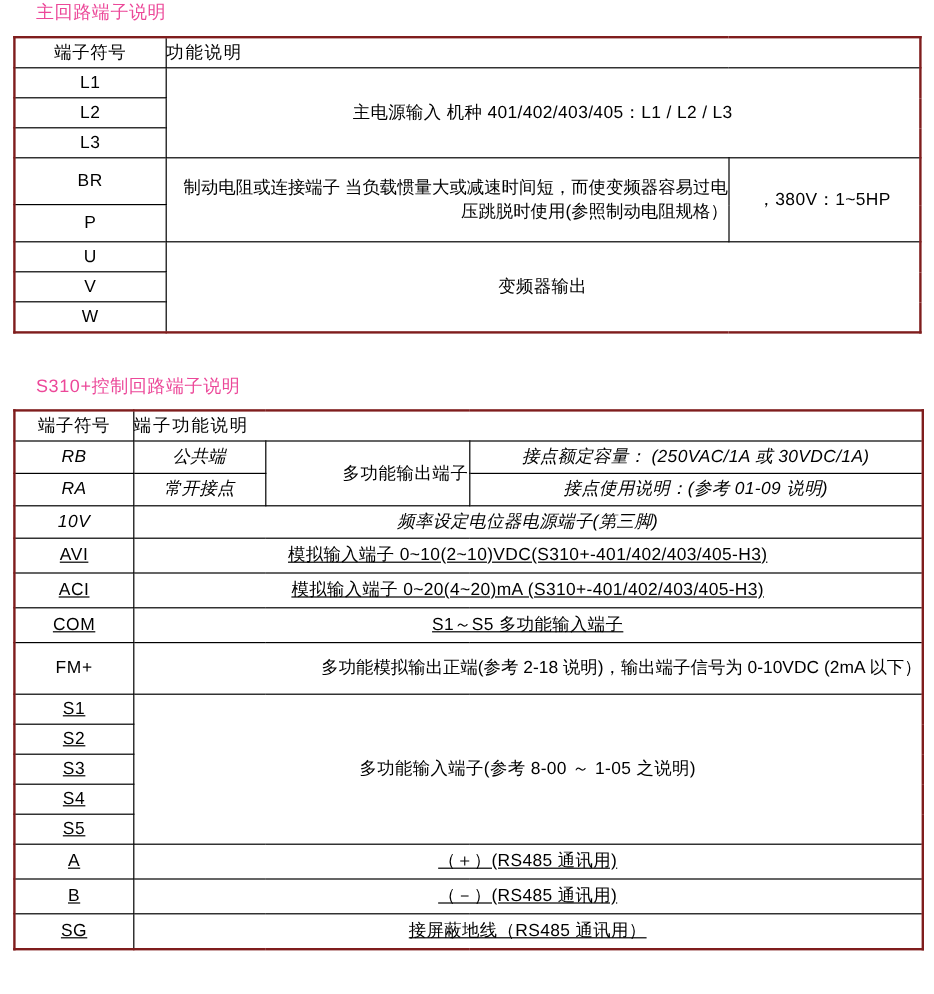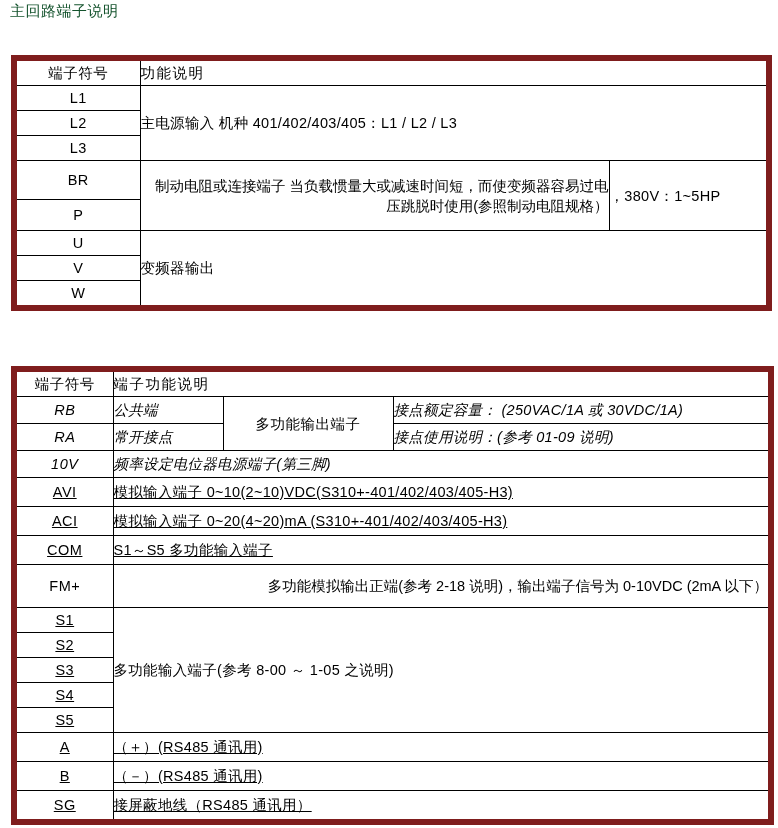--- a/index.html
+++ b/index.html
@@ -18,35 +18,35 @@
     position: relative;
     width: 778px;
     height: 828px;
     overflow: hidden;
   }
 
   
   .section-title {
     font-size: 15px;
     line-height: 20px;
-    color: #14532d;
+    color: #ec4899;
     padding-left: 10px;
     letter-spacing: 0.5px;
     white-space: nowrap;
+    margin-left: 20px;
   }
   #title-main  { position: absolute; top: 1px;   left: 0; }
   #title-ctrl  { position: absolute; top: 313px; left: 0; }
 
   
   table.tbl {
     border-collapse: collapse;
     table-layout: fixed;
     position: absolute;
-    border: 6px solid #7f1d1d;
-    margin-top: 25px;
+    border: 2px solid #7f1d1d;
   }
   table.tbl td {
     border: 1px solid #000;
     font-size: 14.5px;
     line-height: 20px;
     color: #000;
     padding: 0;
     vertical-align: middle;
     background: #fff;
   }
@@ -58,26 +58,26 @@
   .sym {
     text-align: center;
     font-size: 15px;
     letter-spacing: 0.5px;
   }
   .hdr {
     font-size: 15px;
     letter-spacing: 1.5px;
   }
   .desc {
-    text-align: left;
+    text-align: center;
     padding: 2px 0 2px 8px;
     letter-spacing: 0.3px;
   }
   .desc-c {
-    text-align: center;
+    text-align: right;
     padding: 2px 4px;
     letter-spacing: 0.5px;
   }
   .desc-tight {
     text-align: right;
     padding: 1px 2px 1px 6px;
     letter-spacing: 0;
     line-height: 21px;
   }
   .nowrapcell { white-space: nowrap; }
@@ -153,20 +153,21 @@
       <tr>
         <td class="c-sym sym h24">V</td>
       </tr>
 
       <tr>
         <td class="c-sym sym h24">W</td>
       </tr>
     </tbody>
   </table>
 
+  <div class="section-title" id="title-ctrl">S310+控制回路端子说明</div>
 
   <table class="tbl" id="table-ctrl">
     <colgroup>
       <col style="width:99px">
       <col style="width:110px">
       <col style="width:170px">
       <col style="width:378px">
     </colgroup>
     <tbody>
 

